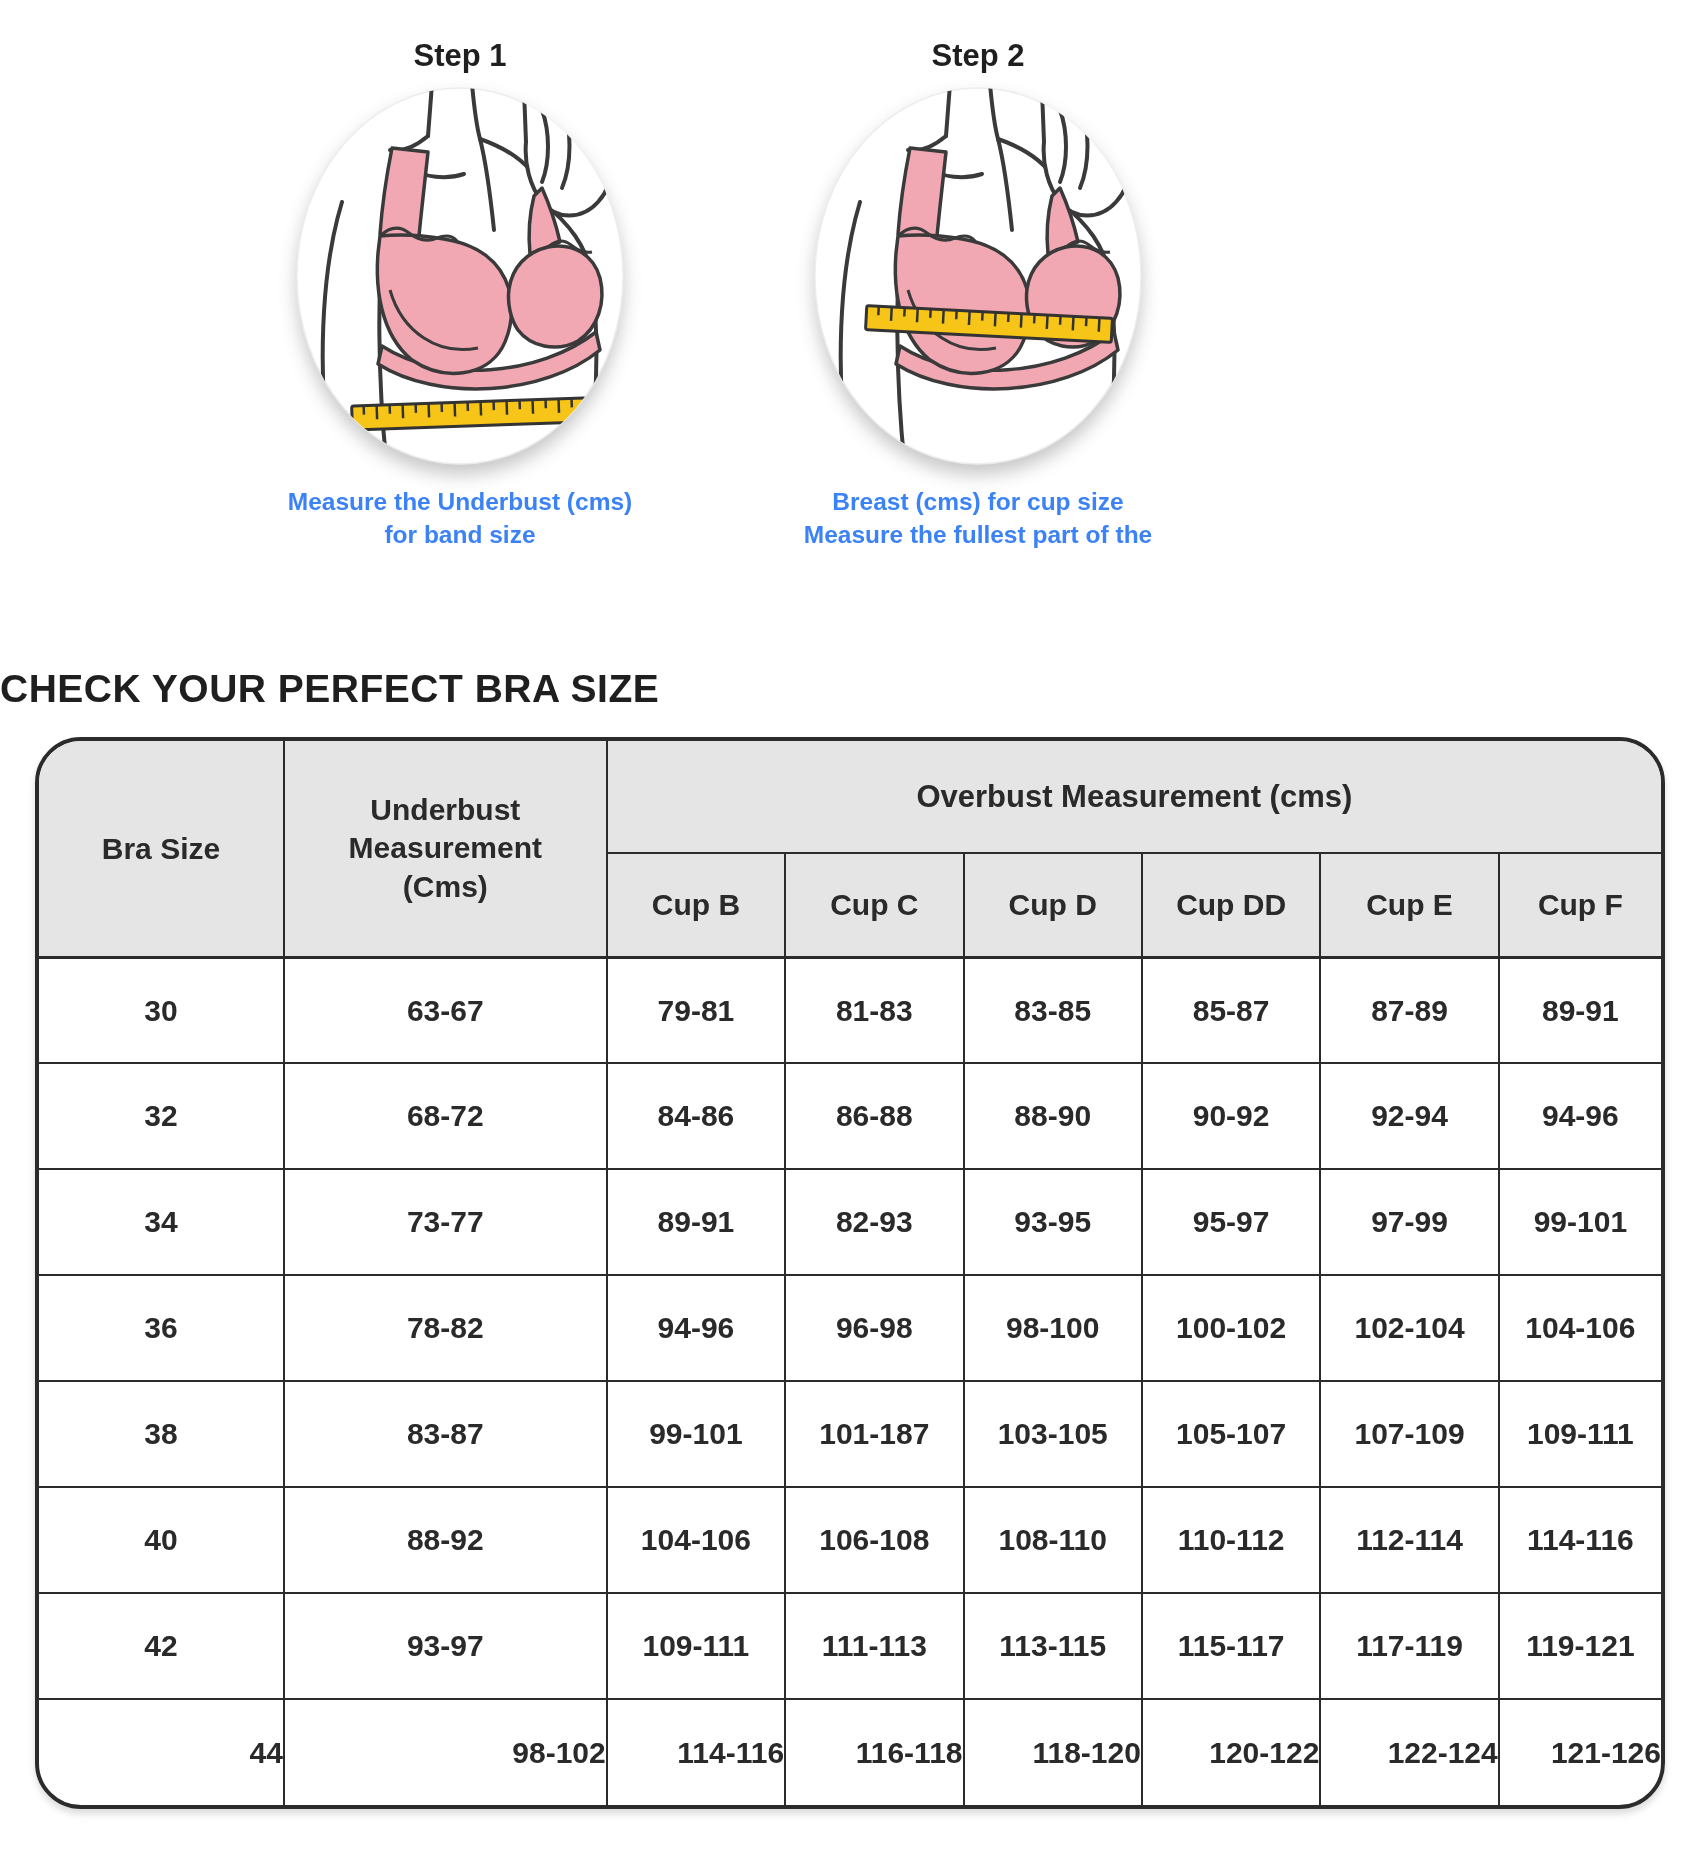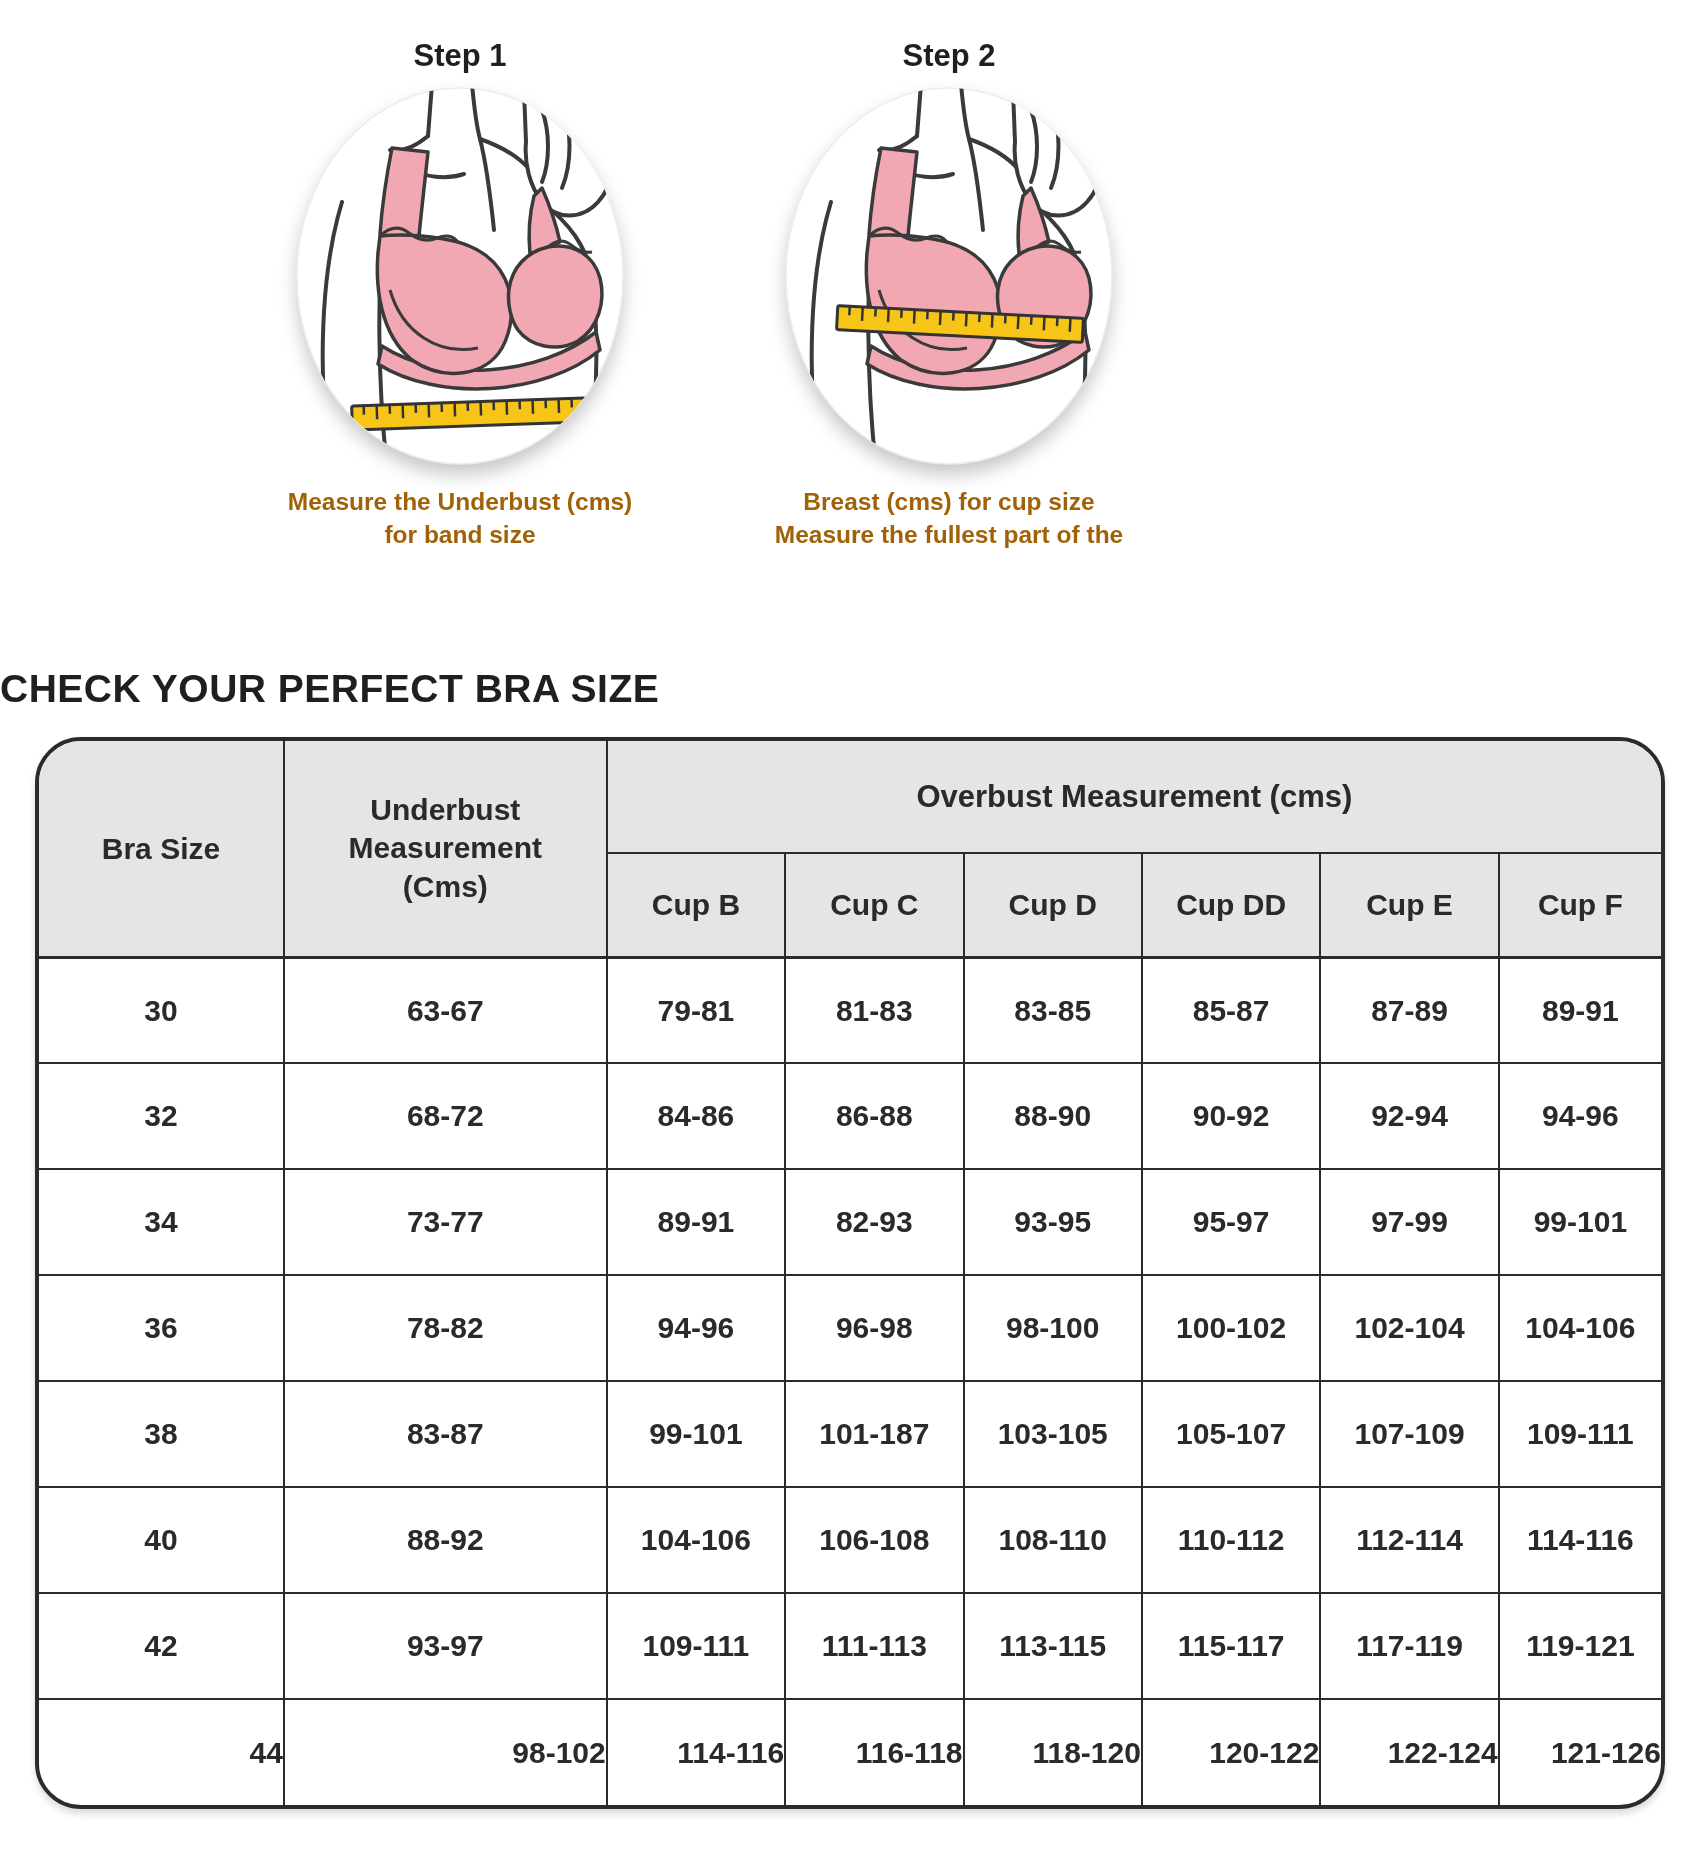--- a/index.html
+++ b/index.html
@@ -1,26 +1,26 @@
 <!DOCTYPE html>
 <html><head>
 <meta charset="utf-8">
 <style>
   html,body{margin:0;padding:0;background:#ffffff;}
   body{
     width:1700px;min-height:1861px;
     font-family:"Liberation Sans",sans-serif;
     font-weight:700;color:#262626;
   }
-  .steps-row{display:flex;gap:69px;margin:38px 0 1px 250px;width:-moz-fit-content;width:fit-content;}
+  .steps-row{display:flex;gap:98px;margin:38px 0 1px 250px;width:-moz-fit-content;width:fit-content;}
   .step{width:420px;text-align:center;}
   .step-label{font-size:31px;margin:0 0 10px 0;color:#1f1f1f;}
   .circle-illustration{width:340px;height:385px;margin:0 auto;display:block;
     filter:drop-shadow(0 10px 9px rgba(0,0,0,.22));}
-  .caption{font-size:24.5px;line-height:1.35;margin-top:16px;color:#a16207;}
+  .caption{font-size:24.5px;line-height:1.35;margin-top:16px;color:#3b82f6;}
   .page-title{font-size:39px;text-align:left;margin-top:116px;letter-spacing:.5px;color:#1f1f1f;}
   .table-wrap{
     margin:22px auto 0;width:1622px;
     border:4px solid #2b2b2b;border-radius:46px;overflow:hidden;
     box-shadow:0 5px 7px rgba(0,0,0,.14);
     background:#fff;
   }
   table{width:100%;border-collapse:collapse;font-size:30px;color:#2a2a2a;}
   th,td{border:2px solid #2b2b2b;text-align:center;vertical-align:middle;font-weight:700;padding:0;}
   thead th{background:#e5e5e5;}

